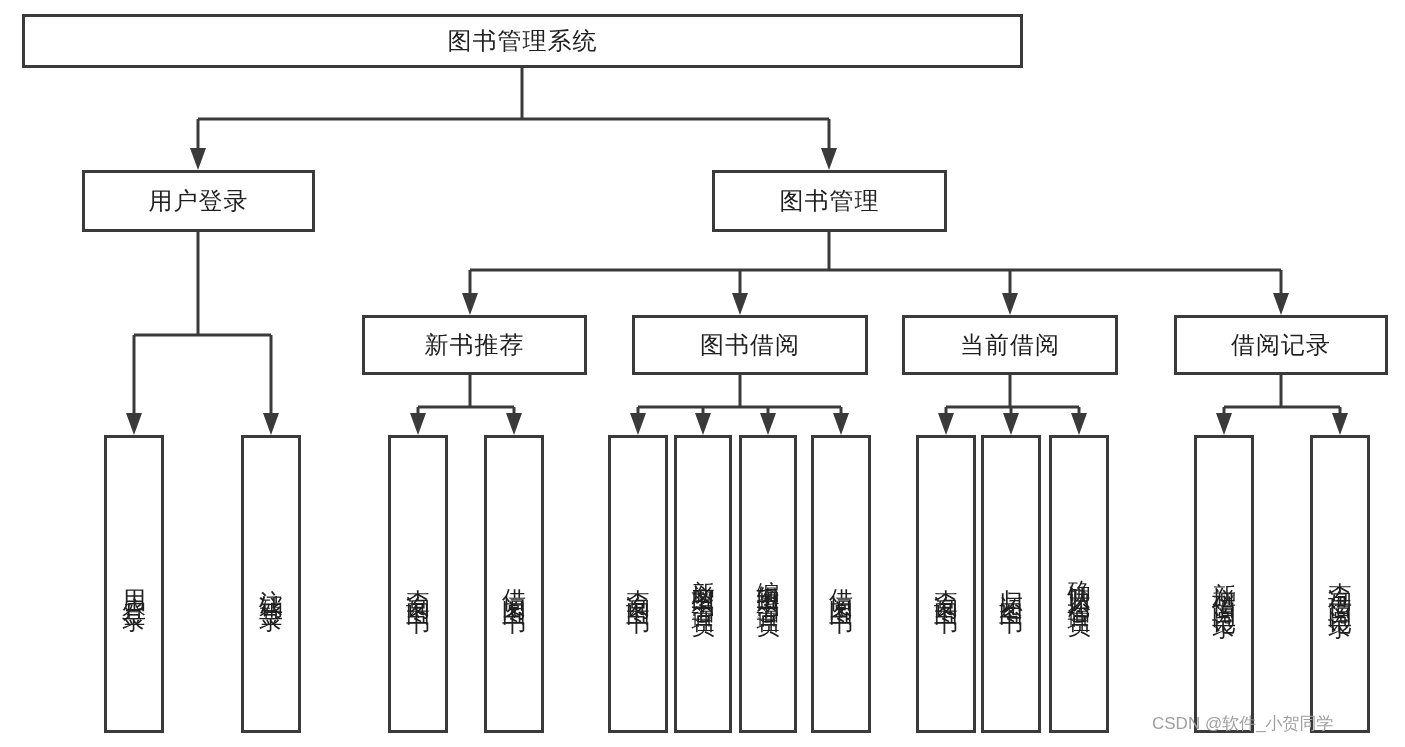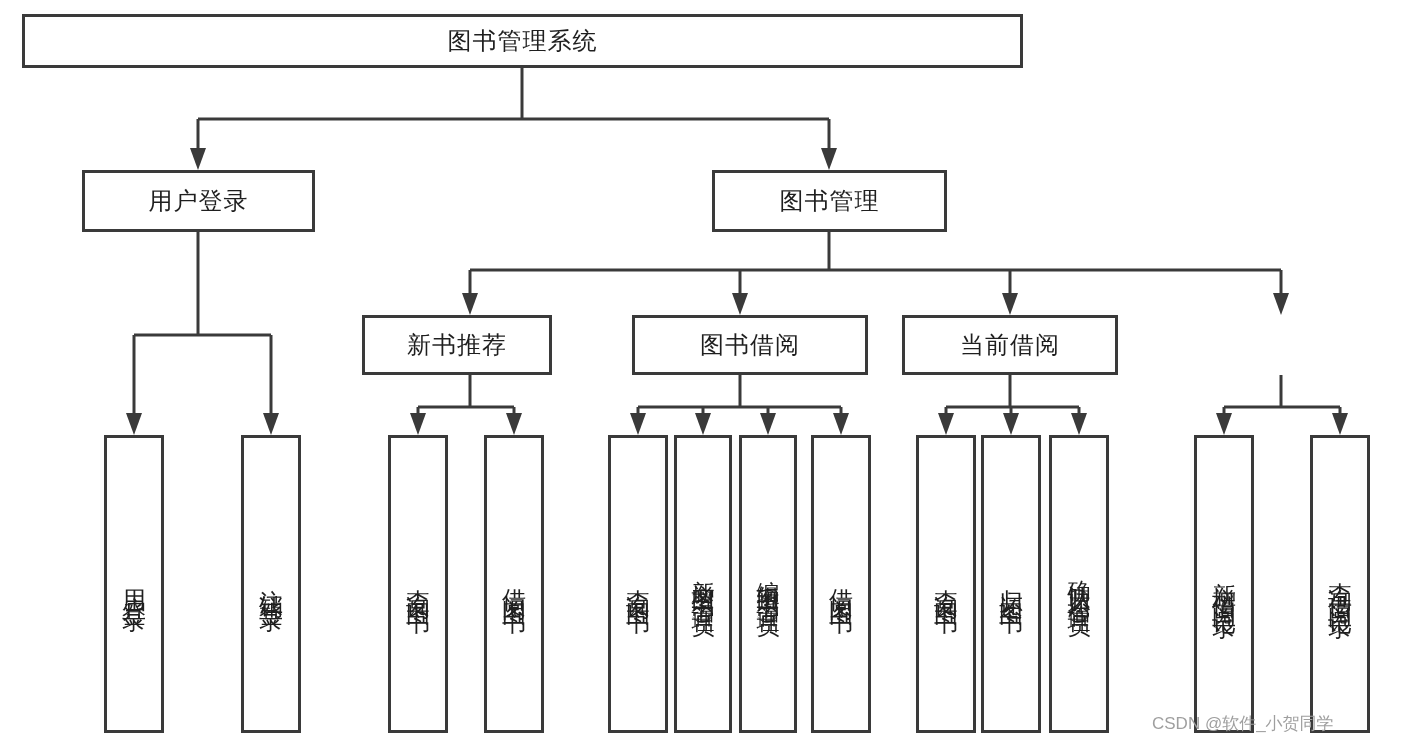--- a/index.html
+++ b/index.html
@@ -142,29 +142,32 @@
     <span class="h-label">图书管理系统</span>
   </div>
 
   <div class="box" style="left:82px; top:170px; width:233px; height:62px;">
     <span class="h-label">用户登录</span>
   </div>
   <div class="box" style="left:712px; top:170px; width:235px; height:62px;">
     <span class="h-label">图书管理</span>
   </div>
 
-  <div class="box" style="left:362px; top:315px; width:190px; height:60px;">
+  <div class="box" style="left:362px; top:315px; width:225px; height:60px;">
     <span class="h-label">新书推荐</span>
   </div>
   <div class="box" style="left:632px; top:315px; width:236px; height:60px;">
     <span class="h-label">图书借阅</span>
   </div>
   <div class="box" style="left:902px; top:315px; width:216px; height:60px;">
     <span class="h-label">当前借阅</span>
   </div>
+  <div class="box" style="left:1174px; top:315px; width:214px; height:60px;">
+    <span class="h-label">借阅记录</span>
+  </div>
 
   <div class="box" style="left:104px; top:435px; width:60px; height:298px;">
     <span class="v-label">用户登录</span>
   </div>
   <div class="box" style="left:241px; top:435px; width:60px; height:298px;">
     <span class="v-label">注销登录</span>
   </div>
 
   <div class="box" style="left:388px; top:435px; width:60px; height:298px;">
     <span class="v-label">查询图书</span>

